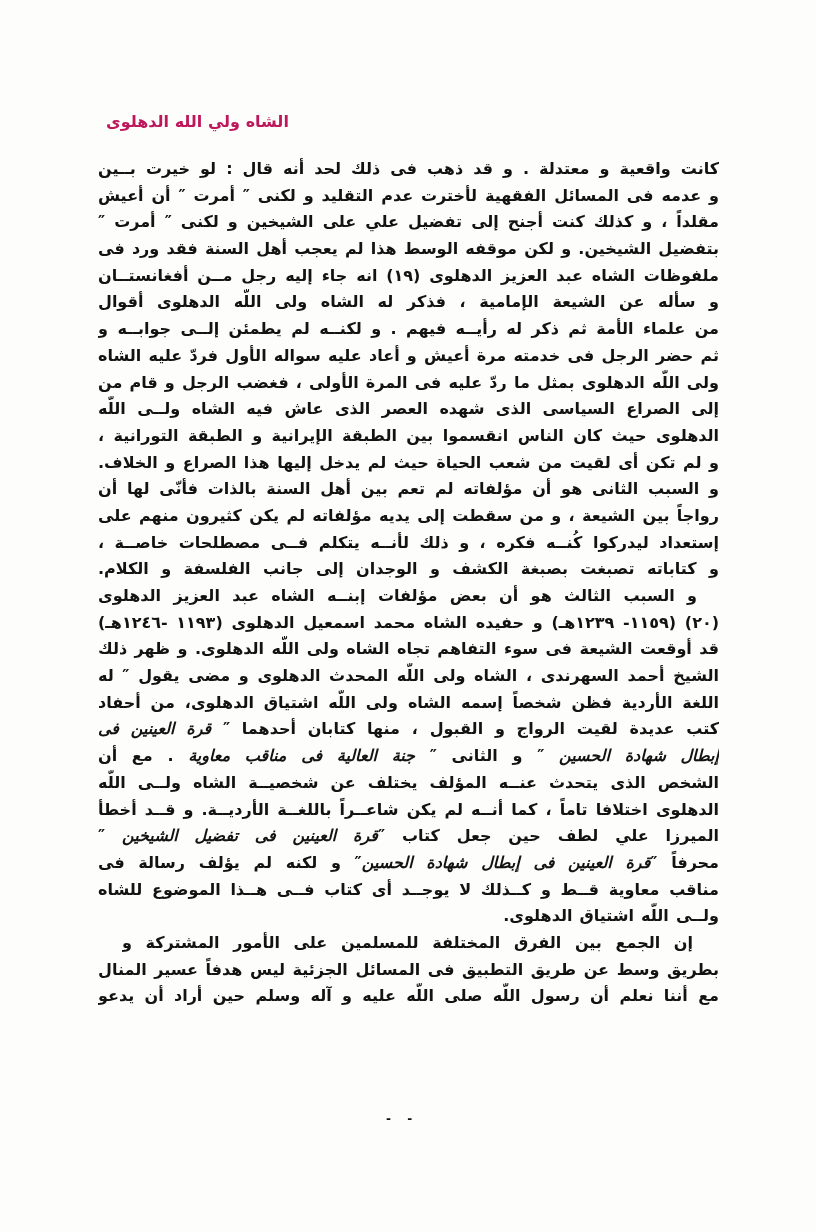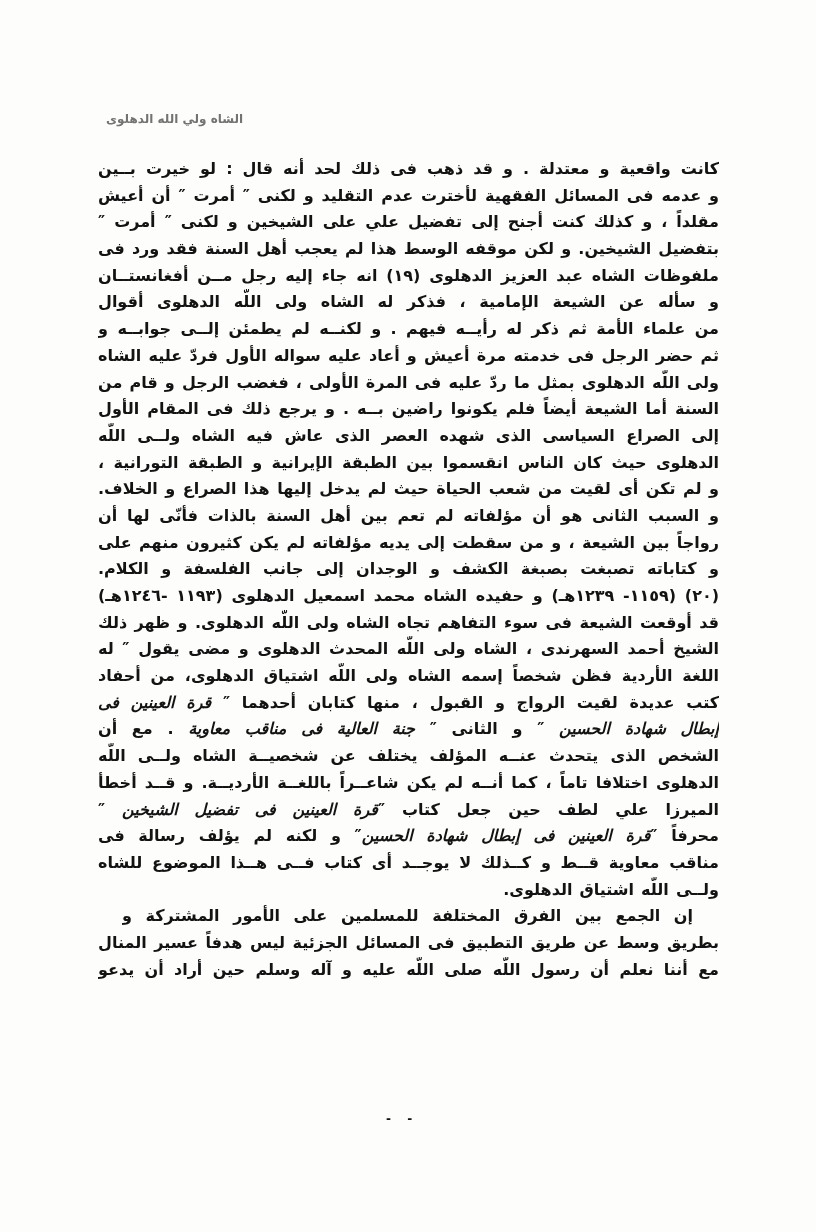--- a/index.html
+++ b/index.html
@@ -15,23 +15,23 @@
     margin: 0 auto;
     background: #fdfdfb;
     color: #141414;
     overflow: hidden;
   }
   .running-head {
     position: absolute;
     top: 112px;
     left: 106px;
     direction: rtl;
-    font-size: 12px;
+    font-size: 16px;
     font-weight: 700;
-    color: #737373;
+    color: #be185d;
     white-space: nowrap;
   }
   .body-text {
     position: absolute;
     top: 156px;
     left: 98px;
     width: 621px;
     direction: rtl;
     font-size: 16px;
     font-weight: 700;
@@ -75,27 +75,28 @@
   <div class="body-text" id="body-lines">
       <div class="line"><span>كانت واقعية و معتدلة . و قد ذهب فى ذلك لحد أنه قال : لو خيرت بــين التقليد</span></div>
       <div class="line"><span>و عدمه فى المسائل الفقهية لأخترت عدم التقليد و لكنى ″ أمرت ″ أن أعيش</span></div>
       <div class="line"><span>مقلداً ، و كذلك كنت أجنح إلى تفضيل علي على الشيخين و لكنى ″ أمرت ″</span></div>
       <div class="line"><span>بتفضيل الشيخين. و لكن موقفه الوسط هذا لم يعجب أهل السنة فقد ورد فى</span></div>
       <div class="line"><span>ملفوظات الشاه عبد العزيز الدهلوى (١٩) انه جاء إليه رجل مــن أفغانستــان</span></div>
       <div class="line"><span>و سأله عن الشيعة الإمامية ، فذكر له الشاه ولى اللّه الدهلوى أقوال المتقدمين</span></div>
       <div class="line"><span>من علماء الأمة ثم ذكر له رأيــه فيهم . و لكنــه لم يطمئن إلــى جوابــه و ذهب.</span></div>
       <div class="line"><span>ثم حضر الرجل فى خدمته مرة أعيش و أعاد عليه سواله الأول فردّ عليه الشاه</span></div>
       <div class="line"><span>ولى اللّه الدهلوى بمثل ما ردّ عليه فى المرة الأولى ، فغضب الرجل و قام من</span></div>
-      <div class="line"><span>السنة أما الشيعة أيضاً فلم يكونوا راضين بــه . و يرجع ذلك فى المقام الأول</span></div>
       <div class="line"><span>إلى الصراع السياسى الذى شهده العصر الذى عاش فيه الشاه ولــى اللّه</span></div>
       <div class="line"><span>الدهلوى حيث كان الناس انقسموا بين الطبقة الإيرانية و الطبقة التورانية ،</span></div>
       <div class="line"><span>و لم تكن أى لقيت من شعب الحياة حيث لم يدخل إليها هذا الصراع و الخلاف.</span></div>
       <div class="line"><span>و السبب الثانى هو أن مؤلفاته لم تعم بين أهل السنة بالذات فأنّى لها أن تلقى</span></div>
       <div class="line"><span>رواجاً بين الشيعة ، و من سقطت إلى يديه مؤلفاته لم يكن كثيرون منهم على</span></div>
+      <div class="line"><span>إستعداد ليدركوا كُنــه فكره ، و ذلك لأنــه يتكلم فــى مصطلحات خاصــة ،</span></div>
       <div class="line"><span>و كتاباته تصبغت بصبغة الكشف و الوجدان إلى جانب الفلسفة و الكلام.</span></div>
+      <div class="line" style="padding-right: 22px;"><span>و السبب الثالث هو أن بعض مؤلفات إبنــه الشاه عبد العزيز الدهلوى</span></div>
       <div class="line"><span>(٢٠) (١١٥٩- ١٢٣٩هـ) و حفيده الشاه محمد اسمعيل الدهلوى (١١٩٣ -١٢٤٦هـ)</span></div>
       <div class="line"><span>قد أوقعت الشيعة فى سوء التفاهم تجاه الشاه ولى اللّه الدهلوى. و ظهر ذلك</span></div>
       <div class="line"><span>الشيخ أحمد السهرندى ، الشاه ولى اللّه المحدث الدهلوى و مضى يقول ″ له</span></div>
       <div class="line"><span>اللغة الأردية فظن شخصاً إسمه الشاه ولى اللّه اشتياق الدهلوى، من أحفاد</span></div>
       <div class="line"><span>كتب عديدة لقيت الرواج و القبول ، منها كتابان أحدهما ″ </span><span class="it">قرة العينين فى</span></div>
       <div class="line"><span class="it">إبطال شهادة الحسين</span><span> ″ و الثانى ″ </span><span class="it">جنة العالية فى مناقب معاوية</span><span> . مع أن</span></div>
       <div class="line"><span>الشخص الذى يتحدث عنــه المؤلف يختلف عن شخصيــة الشاه ولــى اللّه</span></div>
       <div class="line"><span>الدهلوى اختلافا تاماً ، كما أنــه لم يكن شاعــراً باللغــة الأرديــة. و قــد أخطأ</span></div>
       <div class="line"><span>الميرزا علي لطف حين جعل كتاب ″</span><span class="it">قرة العينين فى تفضيل الشيخين</span><span> ″</span></div>
       <div class="line"><span>محرفاً ″</span><span class="it">قرة العينين فى إبطال شهادة الحسين</span><span>″ و لكنه لم يؤلف رسالة فى</span></div>

